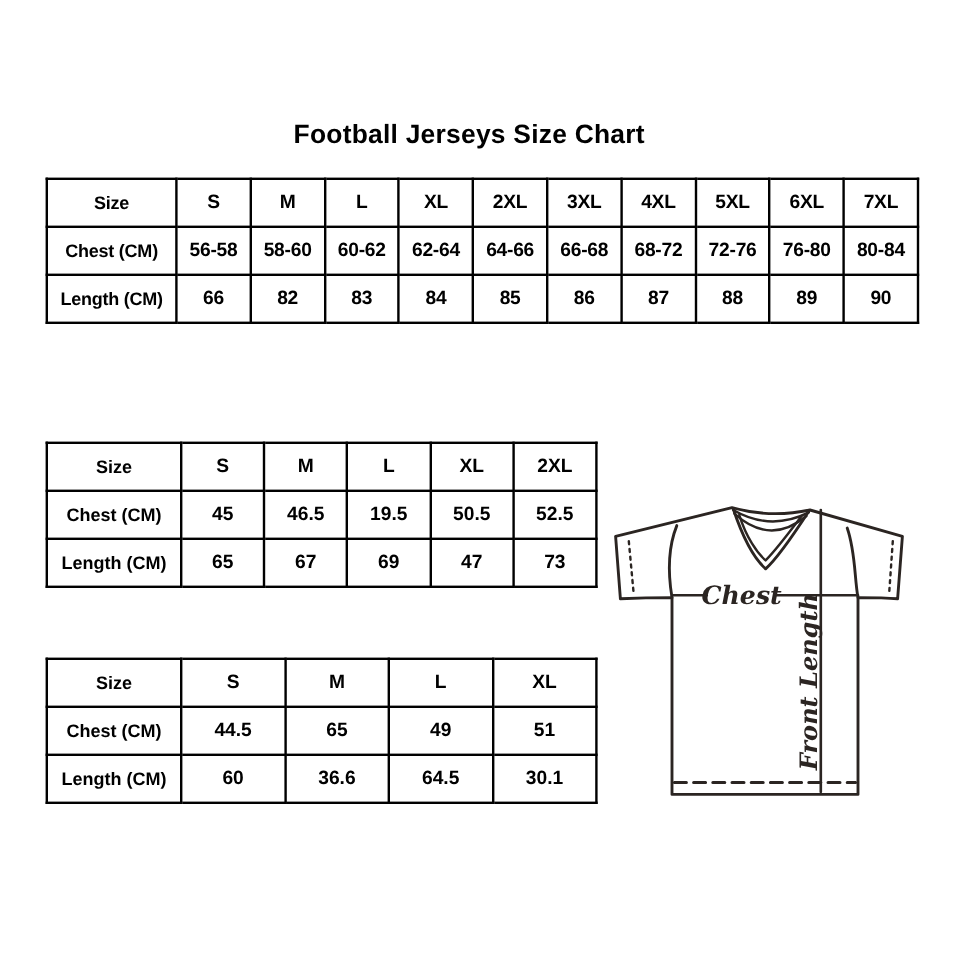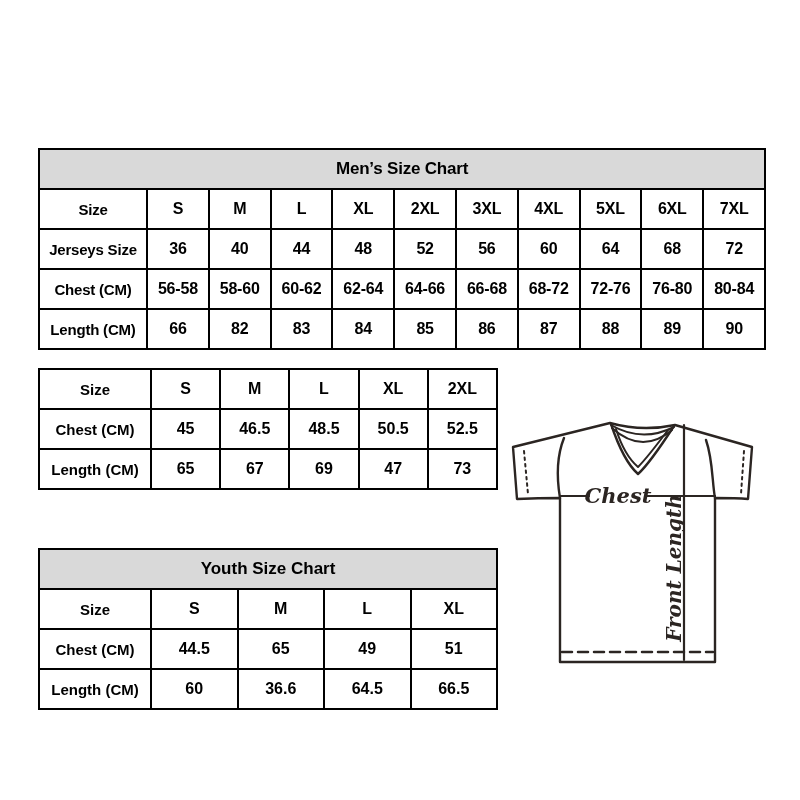--- a/index.html
+++ b/index.html
@@ -30,64 +30,49 @@
   .jersey-label {
     font-family:"DejaVu Serif", serif; font-style:italic; font-weight:bold;
     fill:#2b2522;
   }
 </style>
 </head>
 <body>
 
 <div class="canvas">
 
+  <div class="page-title">Football Jerseys Size Chart</div>
 
   <table id="men-table" class="size-table">
     <colgroup>
       <col style="width:108px">
       <col style="width:61.8px">
         <col style="width:61.8px">
         <col style="width:61.8px">
         <col style="width:61.8px">
         <col style="width:61.8px">
       <col style="width:61.8px">
         <col style="width:61.8px">
         <col style="width:61.8px">
         <col style="width:61.8px">
         <col style="width:61.8px">
     </colgroup>
     <tbody>
-        <tr>
-      <th colspan="11" class="tbl-title">Men’s Size Chart</th>
-    </tr>
     <tr>
       <td class="row-label">Size</td>
       <td class="val">S</td>
       <td class="val">M</td>
       <td class="val">L</td>
       <td class="val">XL</td>
       <td class="val">2XL</td>
       <td class="val">3XL</td>
       <td class="val">4XL</td>
       <td class="val">5XL</td>
       <td class="val">6XL</td>
       <td class="val">7XL</td>
-    </tr>
-    <tr>
-      <td class="row-label">Jerseys Size</td>
-      <td class="val">36</td>
-      <td class="val">40</td>
-      <td class="val">44</td>
-      <td class="val">48</td>
-      <td class="val">52</td>
-      <td class="val">56</td>
-      <td class="val">60</td>
-      <td class="val">64</td>
-      <td class="val">68</td>
-      <td class="val">72</td>
     </tr>
     <tr>
       <td class="row-label">Chest (CM)</td>
       <td class="val">56-58</td>
       <td class="val">58-60</td>
       <td class="val">60-62</td>
       <td class="val">62-64</td>
       <td class="val">64-66</td>
       <td class="val">66-68</td>
       <td class="val">68-72</td>
@@ -126,21 +111,21 @@
       <td class="val">S</td>
       <td class="val">M</td>
       <td class="val">L</td>
       <td class="val">XL</td>
       <td class="val">2XL</td>
     </tr>
     <tr>
       <td class="row-label">Chest (CM)</td>
       <td class="val">45</td>
       <td class="val">46.5</td>
-      <td class="val">48.5</td>
+      <td class="val">19.5</td>
       <td class="val">50.5</td>
       <td class="val">52.5</td>
     </tr>
     <tr>
       <td class="row-label">Length (CM)</td>
       <td class="val">65</td>
       <td class="val">67</td>
       <td class="val">69</td>
       <td class="val">47</td>
       <td class="val">73</td>
@@ -150,43 +135,40 @@
 
   <table id="youth-table" class="size-table">
     <colgroup>
       <col style="width:112px">
       <col style="width:86.5px">
         <col style="width:86.5px">
         <col style="width:86.5px">
         <col style="width:86.5px">
     </colgroup>
     <tbody>
-        <tr>
-      <th colspan="5" class="tbl-title">Youth Size Chart</th>
-    </tr>
     <tr>
       <td class="row-label">Size</td>
       <td class="val">S</td>
       <td class="val">M</td>
       <td class="val">L</td>
       <td class="val">XL</td>
     </tr>
     <tr>
       <td class="row-label">Chest (CM)</td>
       <td class="val">44.5</td>
       <td class="val">65</td>
       <td class="val">49</td>
       <td class="val">51</td>
     </tr>
     <tr>
       <td class="row-label">Length (CM)</td>
       <td class="val">60</td>
       <td class="val">36.6</td>
       <td class="val">64.5</td>
-      <td class="val">66.5</td>
+      <td class="val">30.1</td>
     </tr>
   </tbody>
     </table>
 
   <svg id="jersey" width="270" height="285" viewBox="0 0 270 285">
     <g fill="none" stroke="#2b2522" stroke-width="2.4" stroke-linejoin="round" stroke-linecap="round">
 
       <path fill="#ffffff" d="M 110,25 L 13,49 L 17,101 Q 38,100 60,100 L 60,264 L 215,264 L 215,100 Q 237,100 248,101 L 252,49 L 175,27 Q 142,34 110,25 Z"></path>
 
       <path d="M 64,40 C 56,60 57,82 60,100"></path>

